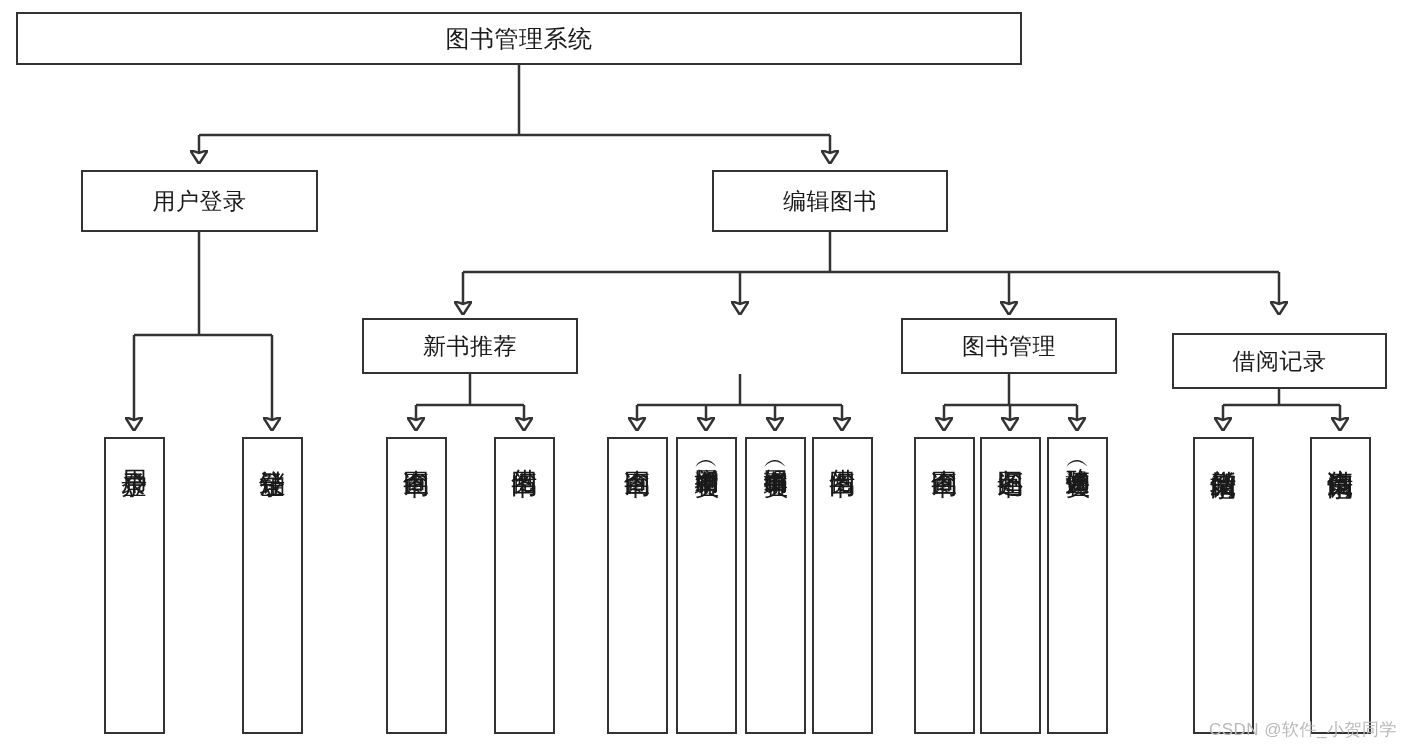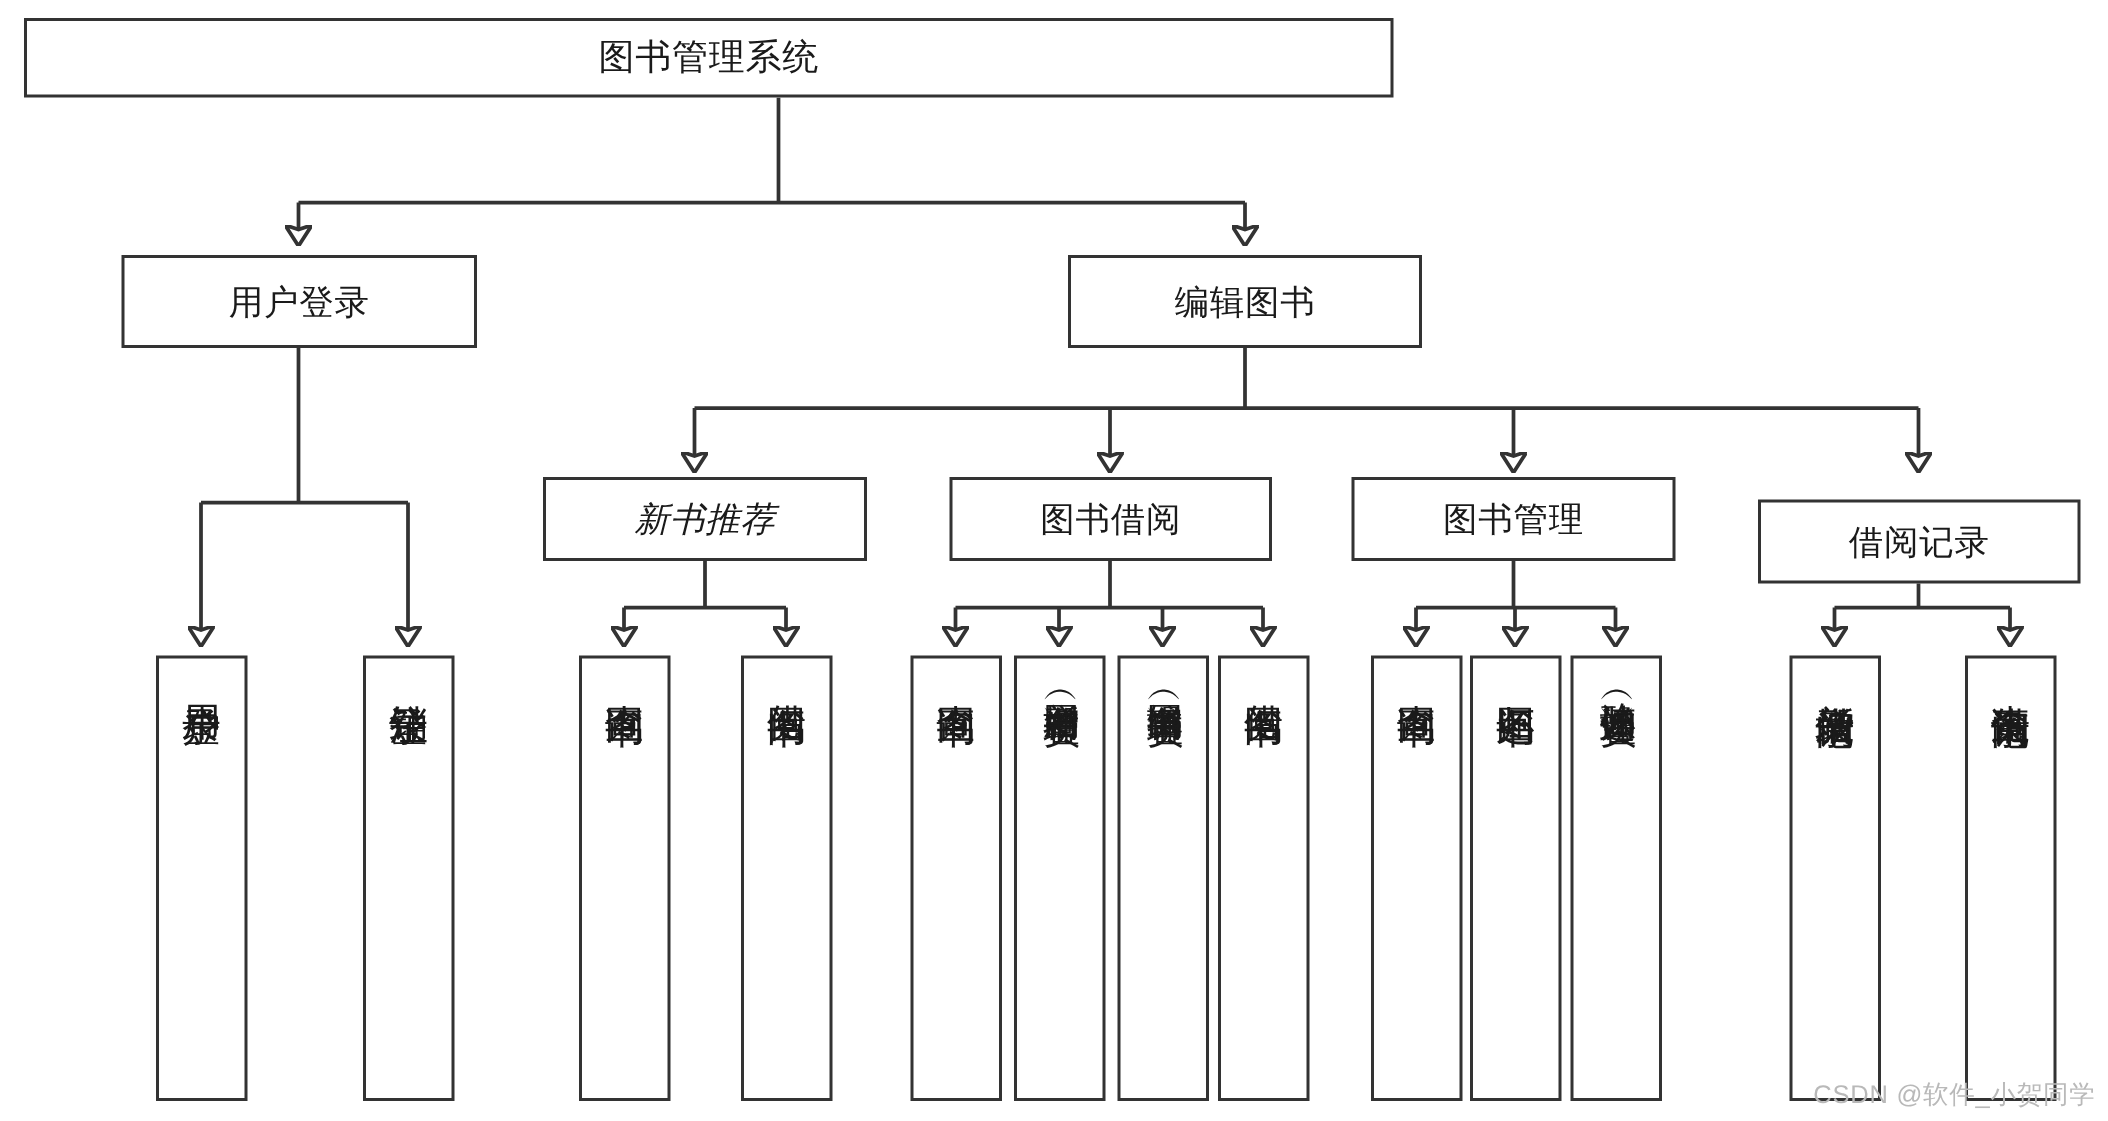--- a/index.html
+++ b/index.html
@@ -130,36 +130,33 @@
     <line x1="944" y1="405" x2="944" y2="419" marker-end="url(#arr)"></line>
     <line x1="1010" y1="405" x2="1010" y2="419" marker-end="url(#arr)"></line>
     <line x1="1077" y1="405" x2="1077" y2="419" marker-end="url(#arr)"></line>
 
     <line x1="1279" y1="374" x2="1279" y2="405"></line>
     <line x1="1223" y1="405" x2="1340" y2="405"></line>
     <line x1="1223" y1="405" x2="1223" y2="419" marker-end="url(#arr)"></line>
     <line x1="1340" y1="405" x2="1340" y2="419" marker-end="url(#arr)"></line>
   </svg>
 
-  <div class="node h root" style="left:16px; top:12px; width:913px; height:53px;">
+  <div class="node h root" style="left:16px; top:12px; width:1006px; height:53px;">
     <span class="label">图书管理系统</span>
   </div>
 
   <div class="node h" style="left:81px; top:170px; width:237px; height:62px;">
     <span class="label">用户登录</span>
   </div>
   <div class="node h" style="left:712px; top:170px; width:236px; height:62px;">
     <span class="label">编辑图书</span>
   </div>
 
-  <div class="node h" style="left:362px; top:318px; width:216px; height:56px;font-style:italic;">
+  <div class="node h" style="left:362px; top:318px; width:216px; height:56px;">
     <span class="label">新书推荐</span>
-  </div>
-  <div class="node h" style="left:633px; top:318px; width:215px; height:56px;">
-    <span class="label">图书借阅</span>
   </div>
   <div class="node h" style="left:901px; top:318px; width:216px; height:56px;">
     <span class="label">图书管理</span>
   </div>
   <div class="node h" style="left:1172px; top:333px; width:215px; height:56px;">
     <span class="label">借阅记录</span>
   </div>
 
   <div class="node v" style="left:104px; top:437px; width:61px; height:297px;">
     <span class="label">用户登录</span>

